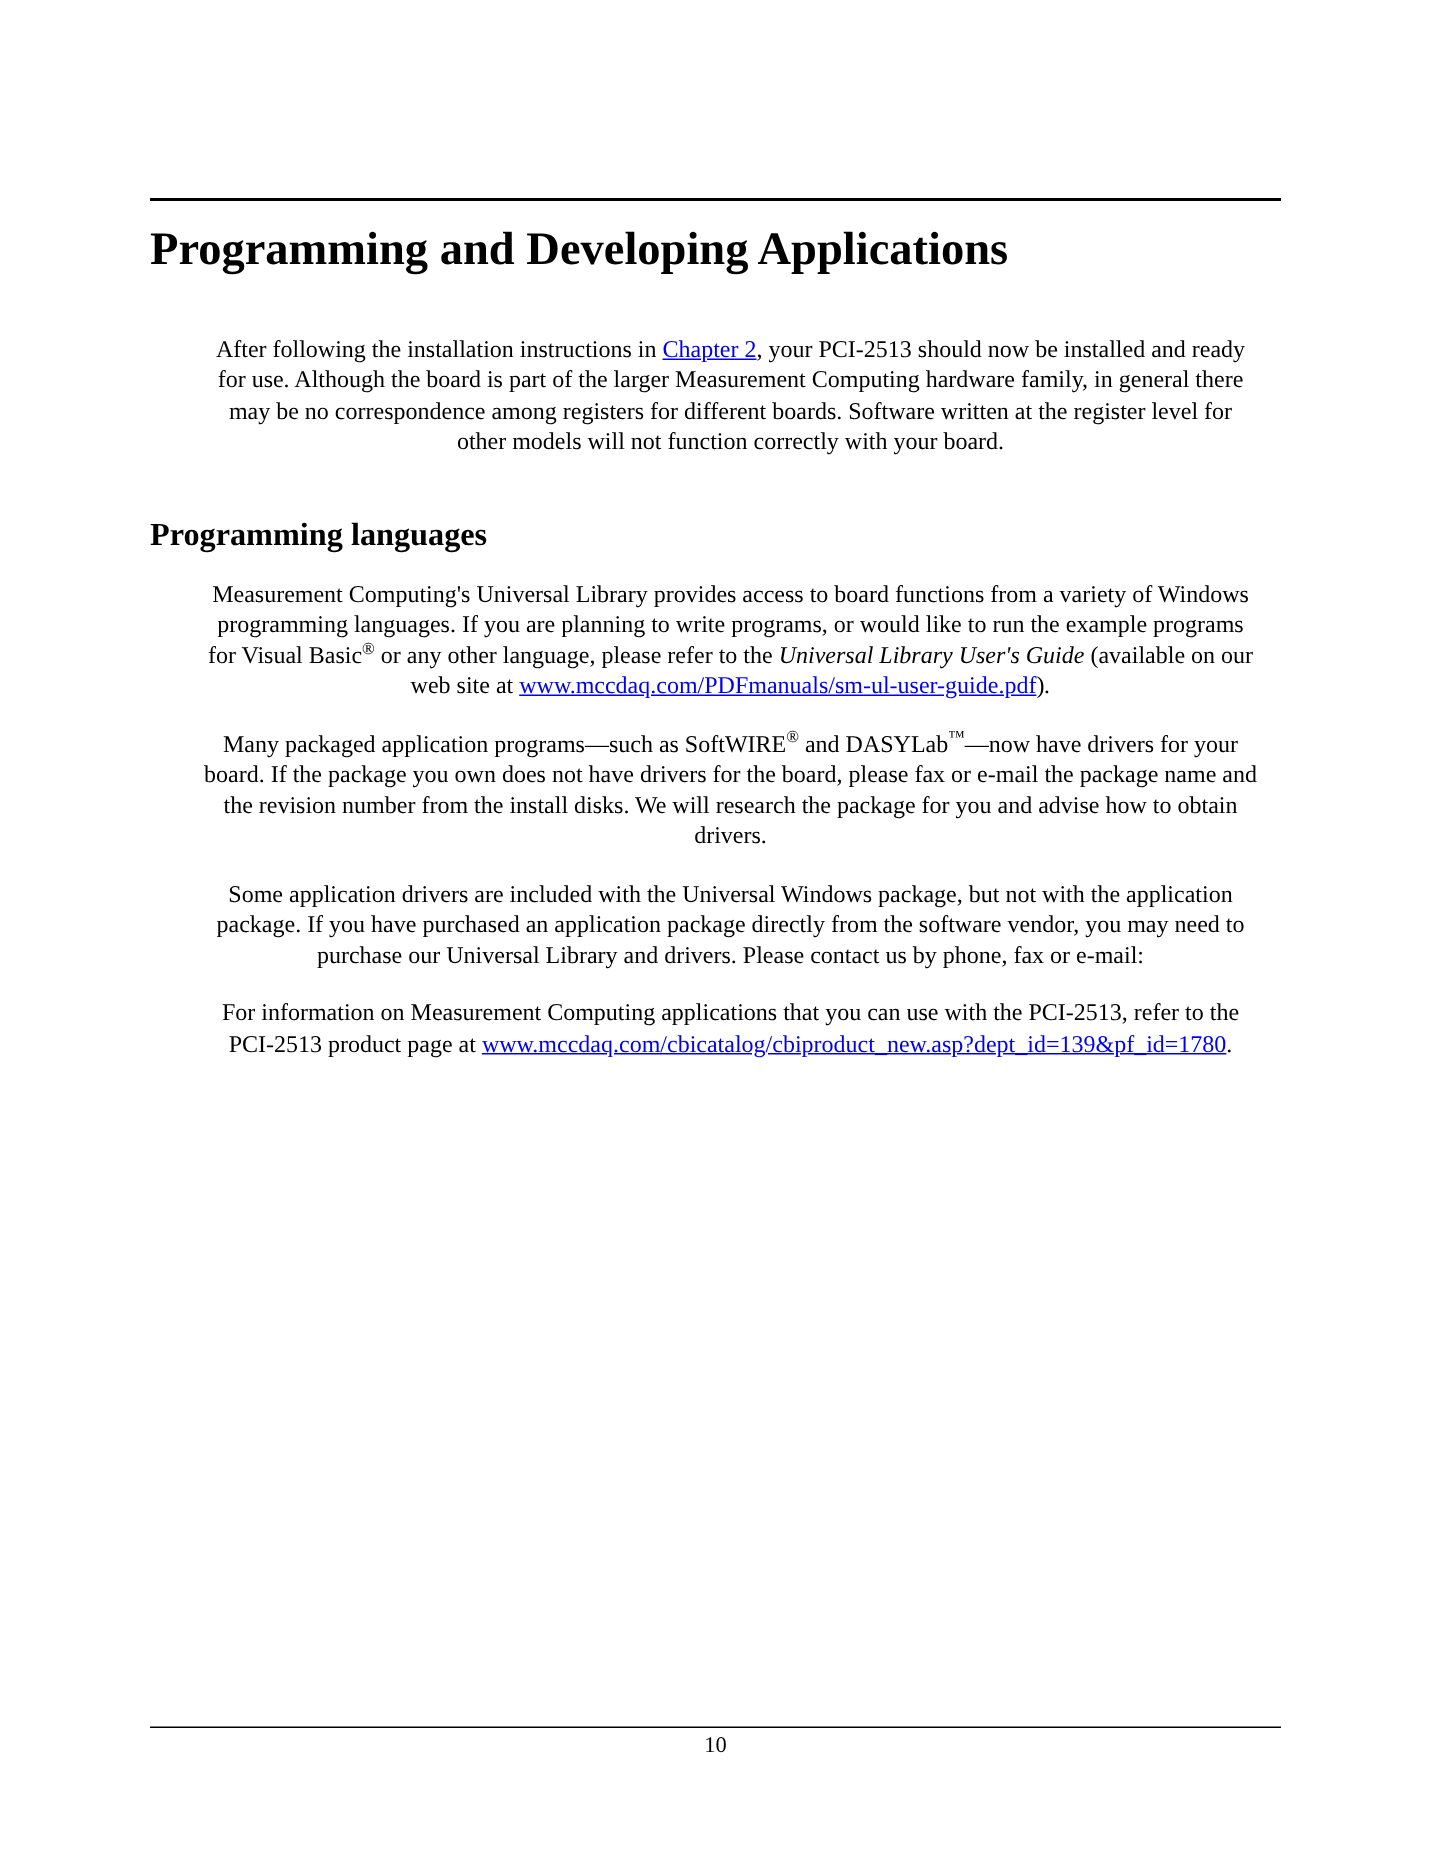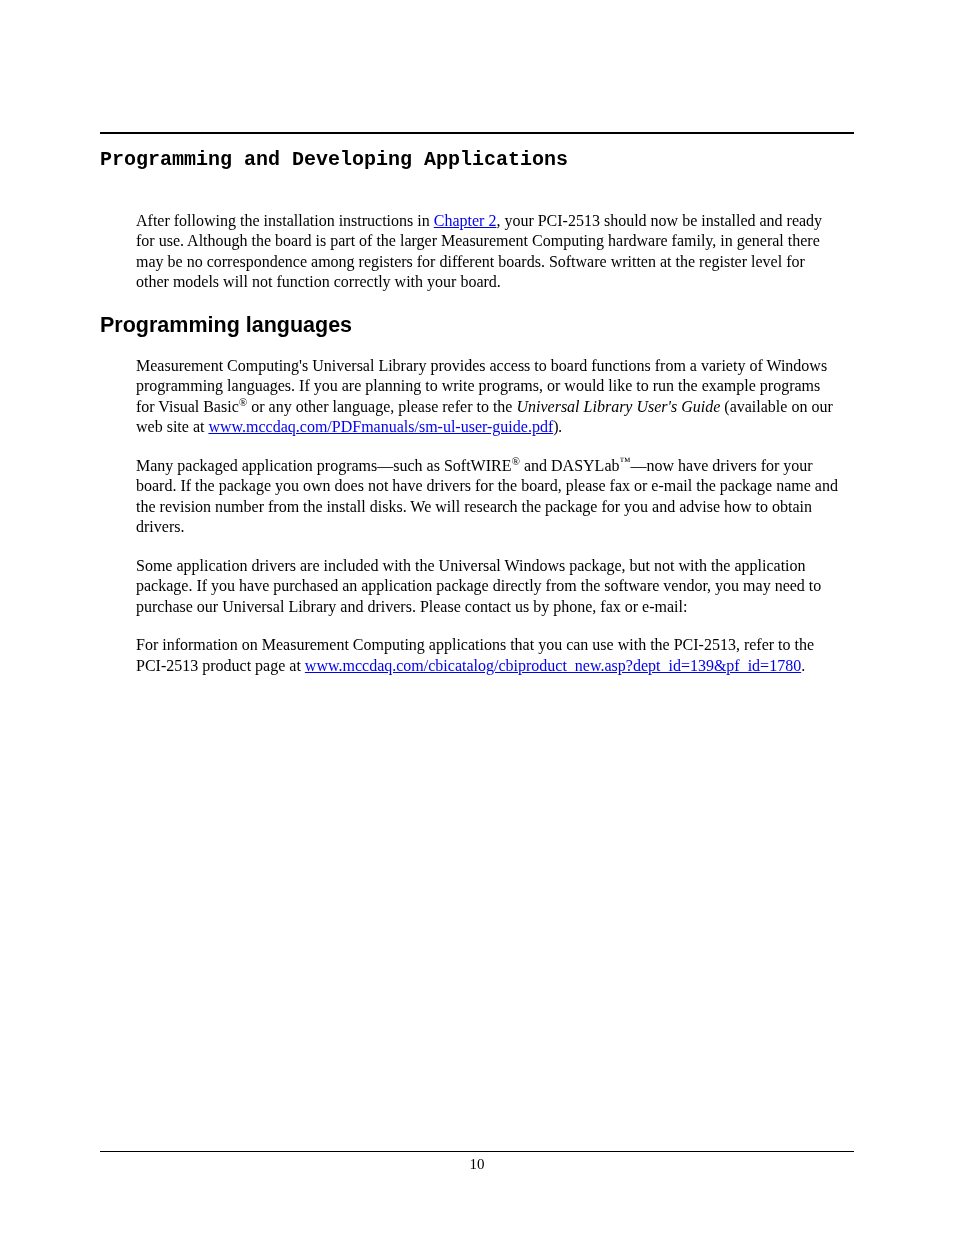--- a/index.html
+++ b/index.html
@@ -17,39 +17,40 @@
       position: relative;
     }
     .page {
       padding: 132px 100px 0 100px;
     }
     .rule-top {
       border-top: 2px solid #000;
       margin-bottom: 14px;
     }
     .h1 {
-      font-family: Liberation Mono, monospace;
+      font-family: Liberation Serif, serif;
       font-weight: bold;
-      font-size: 20px;
+      font-size: 31px;
       letter-spacing: 0px;
       margin-bottom: 40px;
     }
     .body-block {
       margin-left: 36px;
       margin-right: 16px;
+      text-align: center;
     }
     .para {
       line-height: 1.28;
       margin-bottom: 18px;
     }
     .h2 {
-      font-family: Liberation Sans, sans-serif;
+      font-family: Liberation Serif, serif;
       font-weight: bold;
       font-size: 21.5px;
-      margin-top: 20px;
+      margin-top: 38px;
       margin-bottom: 18px;
     }
     a.link {
       color: #0000EE;
       text-decoration: underline;
     }
     .sup {
       font-size: 0.7em;
       vertical-align: super;
       line-height: 0;

